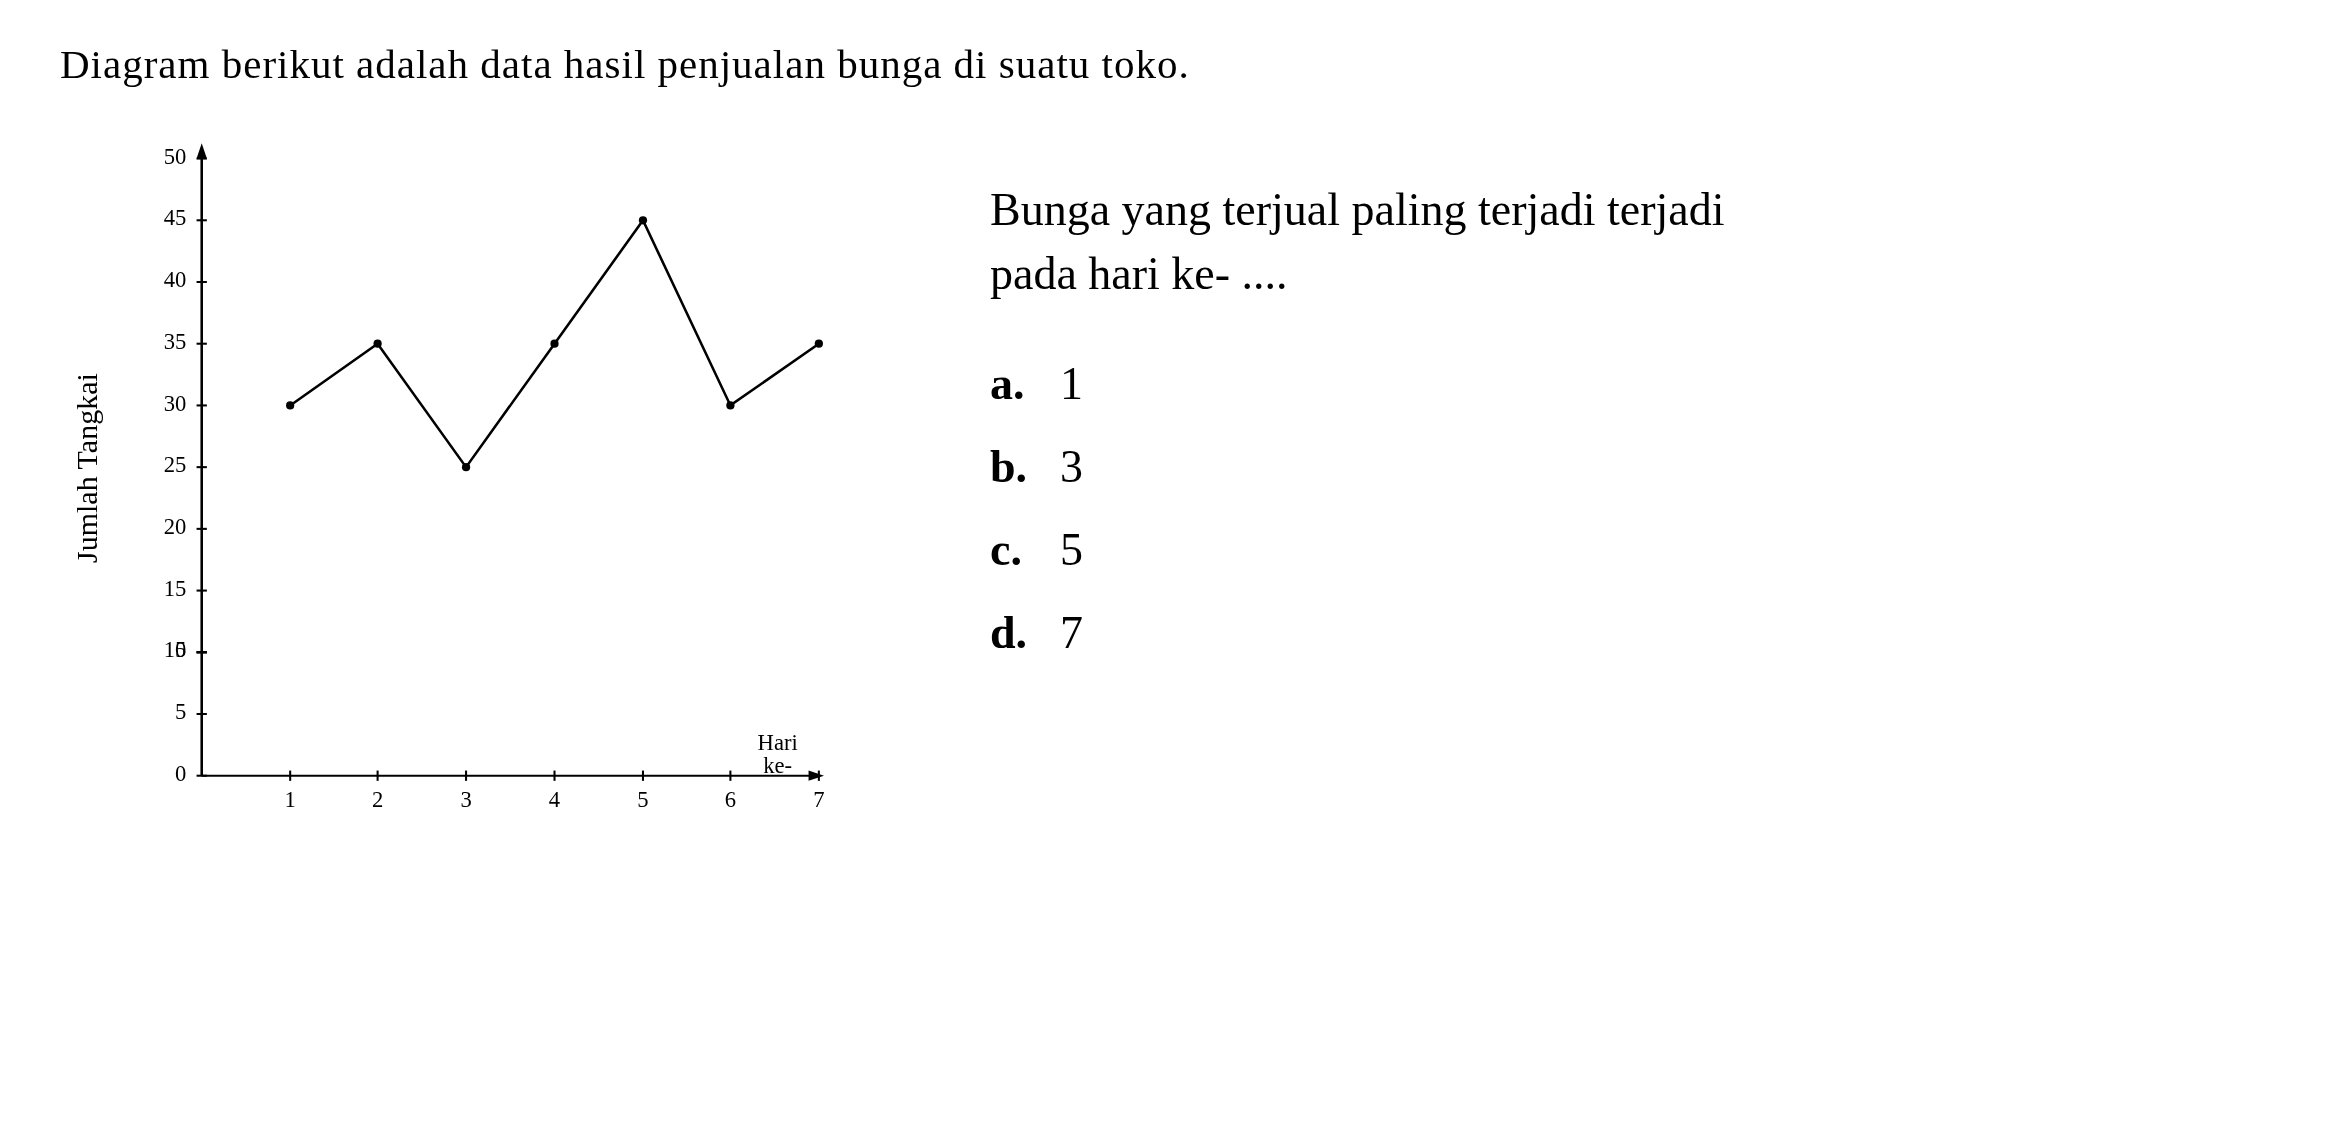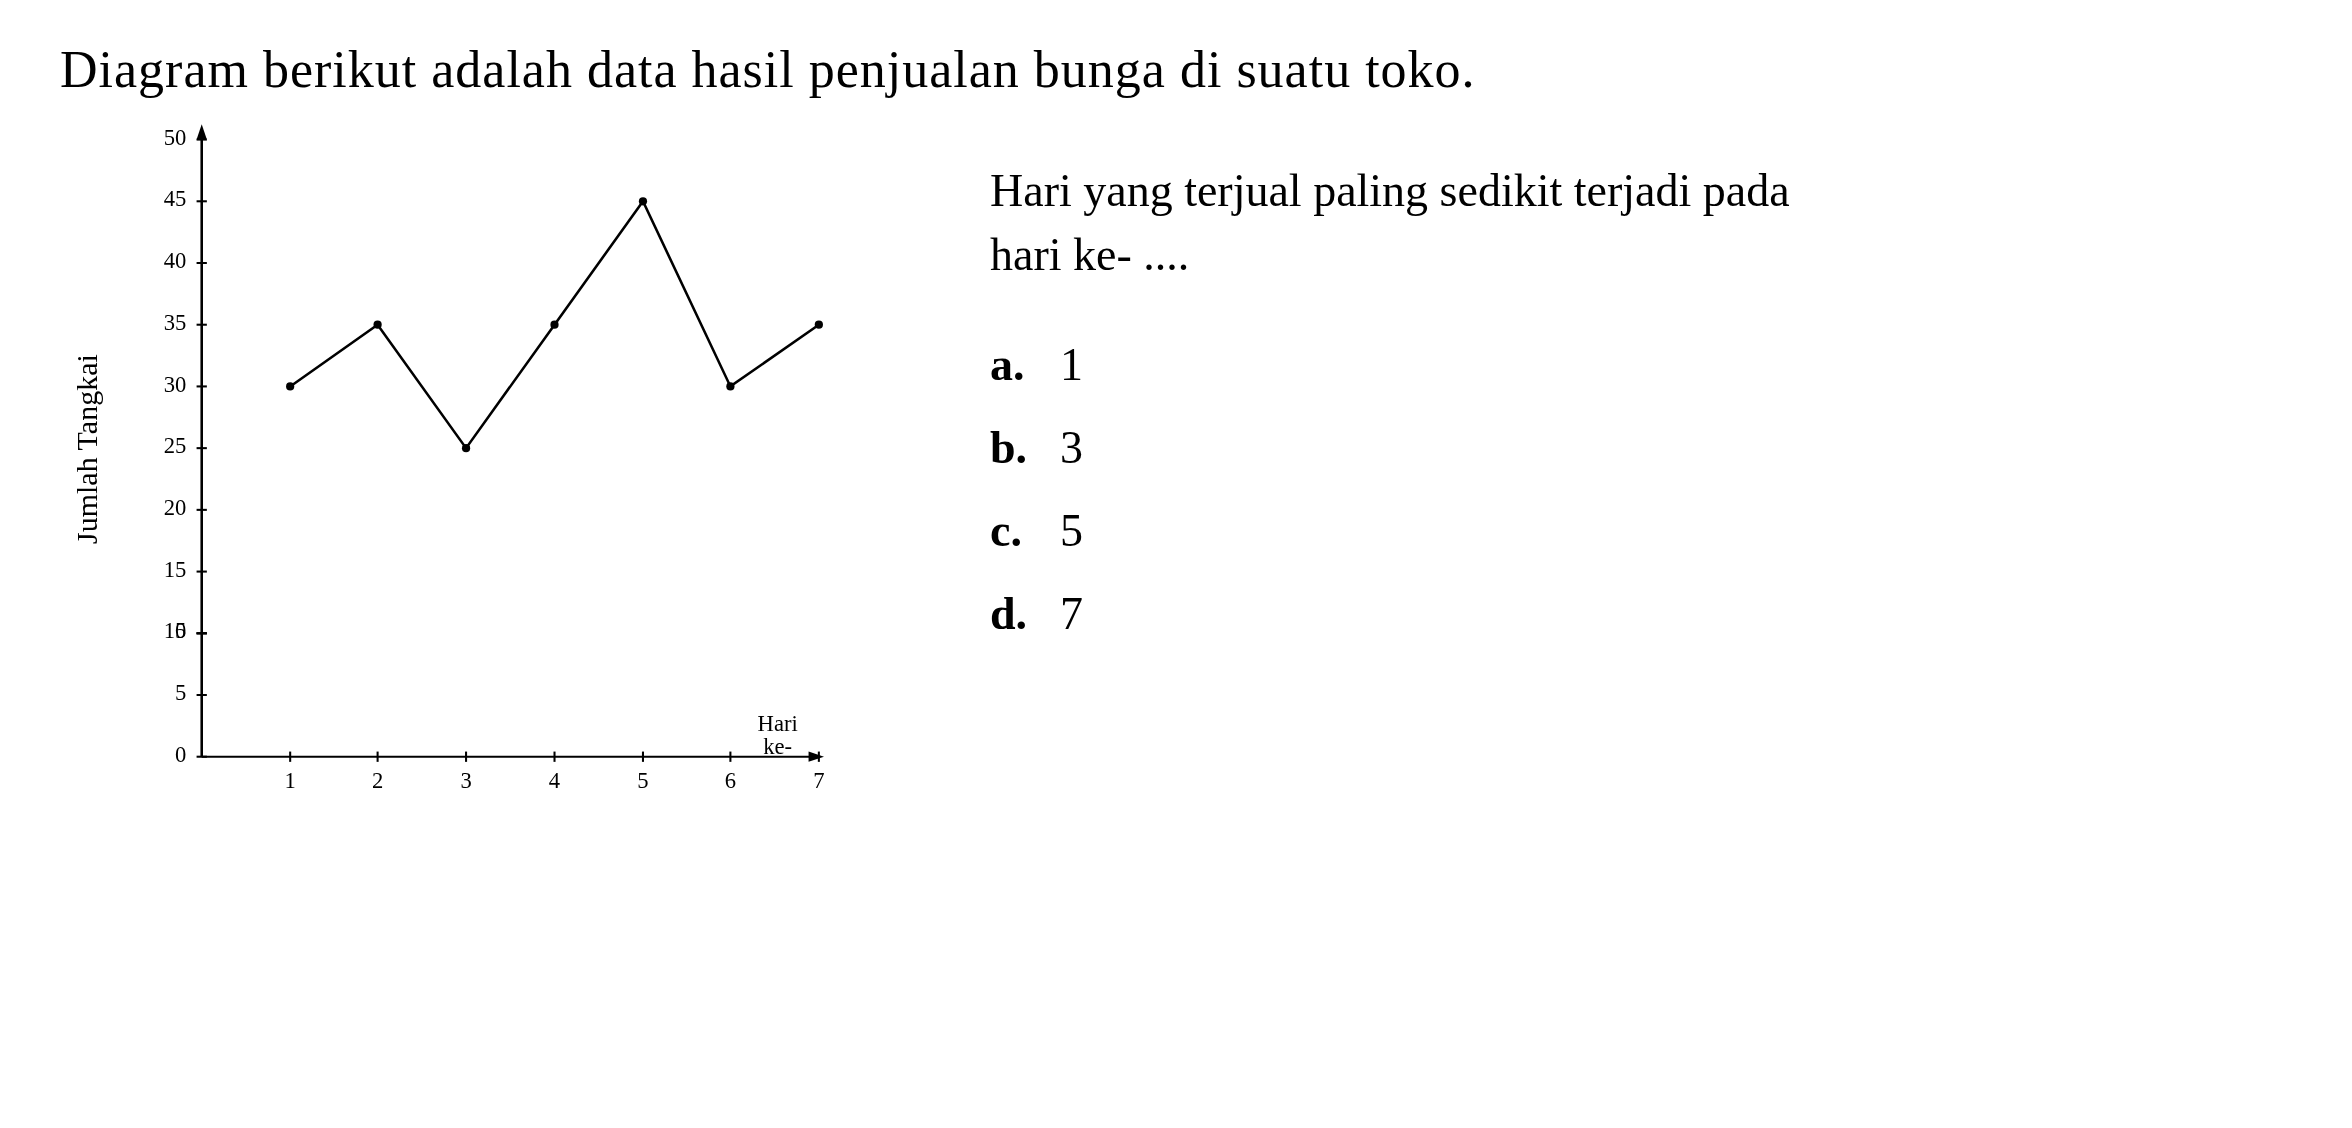--- a/index.html
+++ b/index.html
@@ -6,22 +6,23 @@
     body {
       background: #ffffff;
       font-family: 'Times New Roman', Times, serif;
       width: 2352px;
       height: 1128px;
       overflow: hidden;
       padding: 40px 60px;
     }
 
     .title {
-      font-size: 52px;
+      font-size: 41px;
       font-weight: normal;
+      margin-bottom: 30px;
       letter-spacing: 1px;
     }
 
     .main-content {
       display: flex;
       flex-direction: row;
       align-items: flex-start;
       gap: 80px;
     }
 
@@ -189,21 +190,21 @@
         <circle cx="317" cy="320" r="4" fill="black"></circle>
         <circle cx="403" cy="200" r="4" fill="black"></circle>
         <circle cx="489" cy="80" r="4" fill="black"></circle>
         <circle cx="574" cy="260" r="4" fill="black"></circle>
         <circle cx="660" cy="200" r="4" fill="black"></circle>
       </svg>
     </div>
   </div>
 
   <div class="question-area">
-    <div class="question-text">Hari yang terjual paling sedikit terjadi pada hari ke- ....</div>
+    <div class="question-text">Bunga yang terjual paling terjadi terjadi pada hari ke- ....</div>
     <div class="options">
       <div class="option-item">
         <span class="option-letter">a.</span>
         <span class="option-value">1</span>
       </div>
       <div class="option-item">
         <span class="option-letter">b.</span>
         <span class="option-value">3</span>
       </div>
       <div class="option-item">

